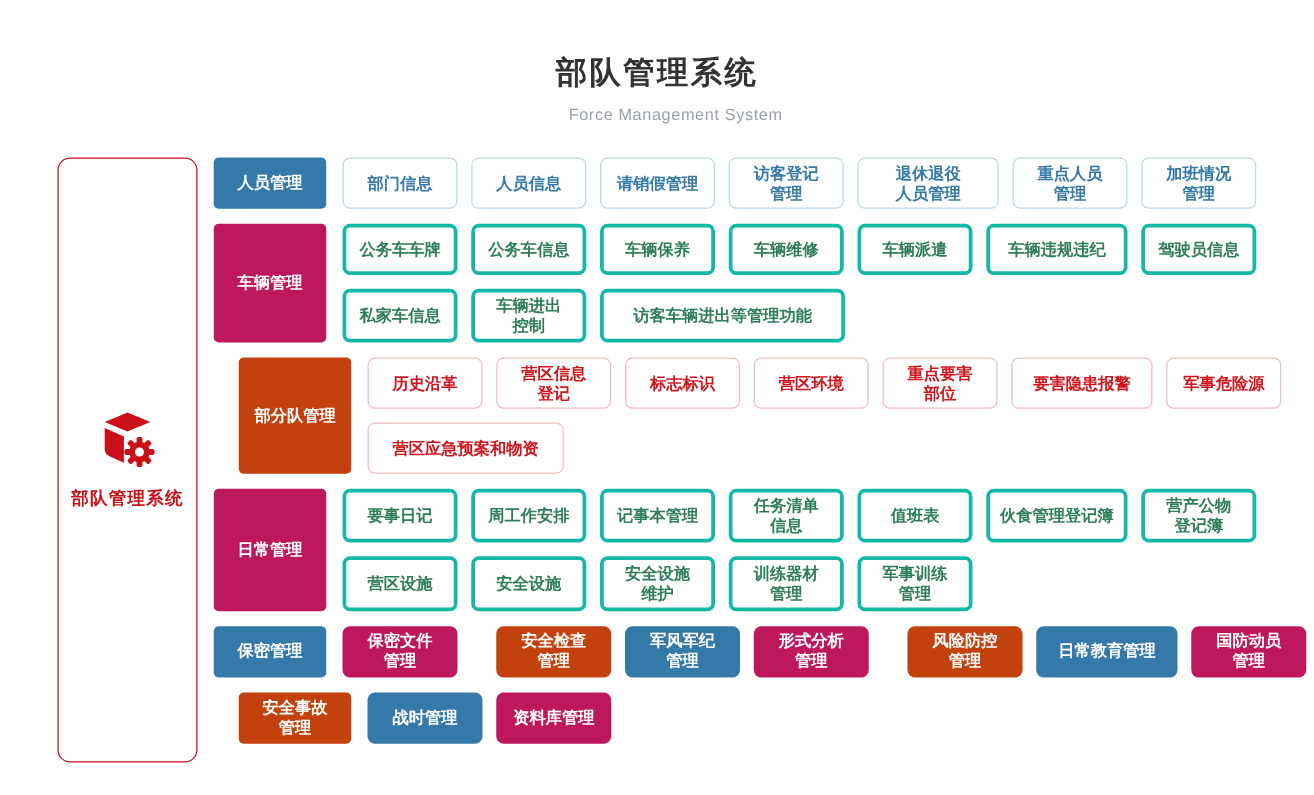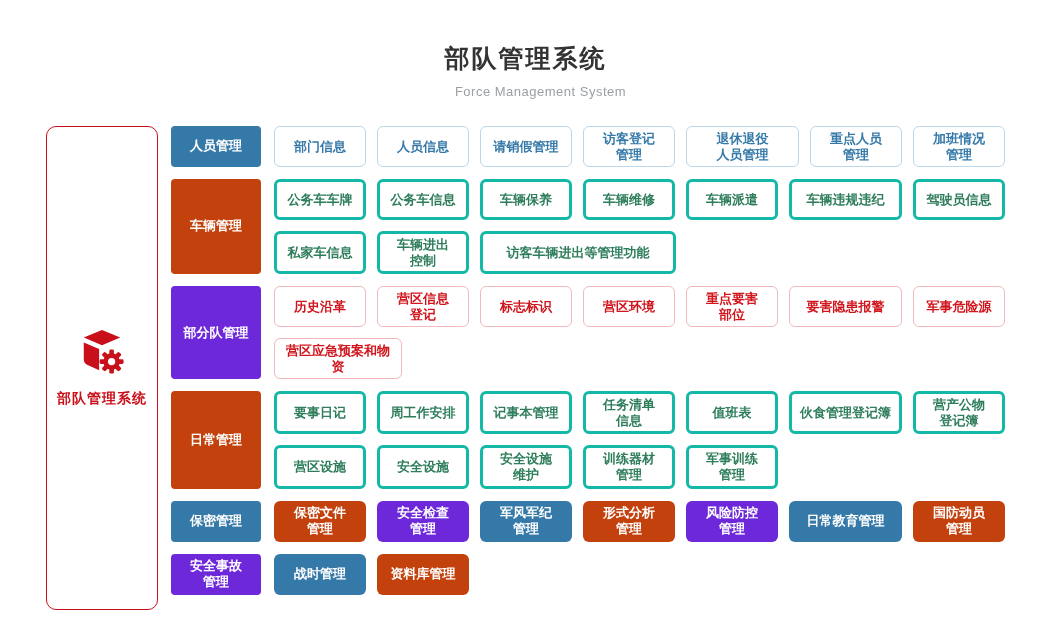--- a/index.html
+++ b/index.html
@@ -23,26 +23,26 @@
          color:#fff; font-size:13px; font-weight:bold; text-align:center; white-space:pre-line; line-height:1.25;
          min-height:41px; }
   .lines { display:flex; flex-direction:column; gap:11px; }
   .line { display:flex; gap:11px; }
   .item { min-height:41px; border-radius:6px; display:flex; align-items:center; justify-content:center;
           font-size:13px; font-weight:bold; text-align:center; white-space:pre-line; line-height:1.2;
           padding:3px 5px; background:#fff; }
 
   .std  { width:92px; }
   .wide { width:113px; }
-  .w157 { width:128px; }
+  .w157 { width:157px; }
   .w196 { width:196px; }
 
   .solid-blue  { background:#3579a8; color:#fff; }
-  .solid-green { background:#c2410c; color:#fff; }
-  .solid-red   { background:#6d28d9; color:#fff; }
+  .solid-green { background:#be185d; color:#fff; }
+  .solid-red   { background:#c2410c; color:#fff;margin-left:20px; }
   .outline-blue  { border:1px solid #bcd7e9; color:#3579a8; }
   .outline-green { border:3px solid #14b8a6; color:#2e7d5b; }
   .outline-red   { border:1px solid #f2babd; color:#d0151c; }
 </style>
 </head>
 <body>
 
 <div class="page">
   <header>
     <h1>部队管理系统</h1>

